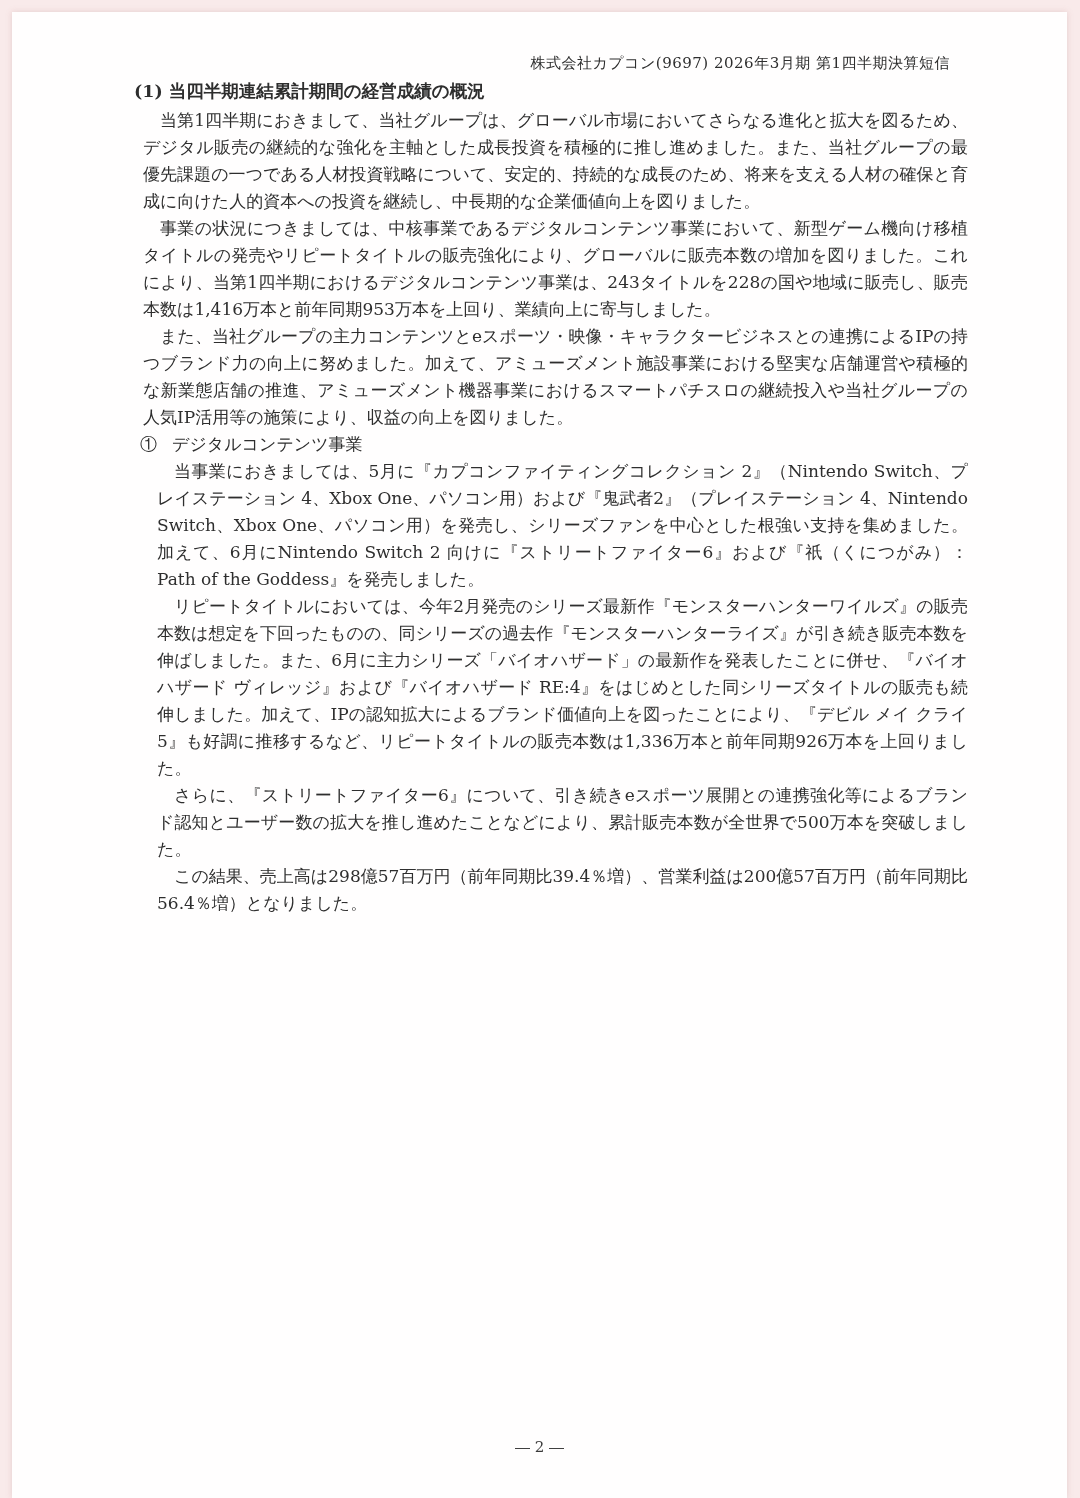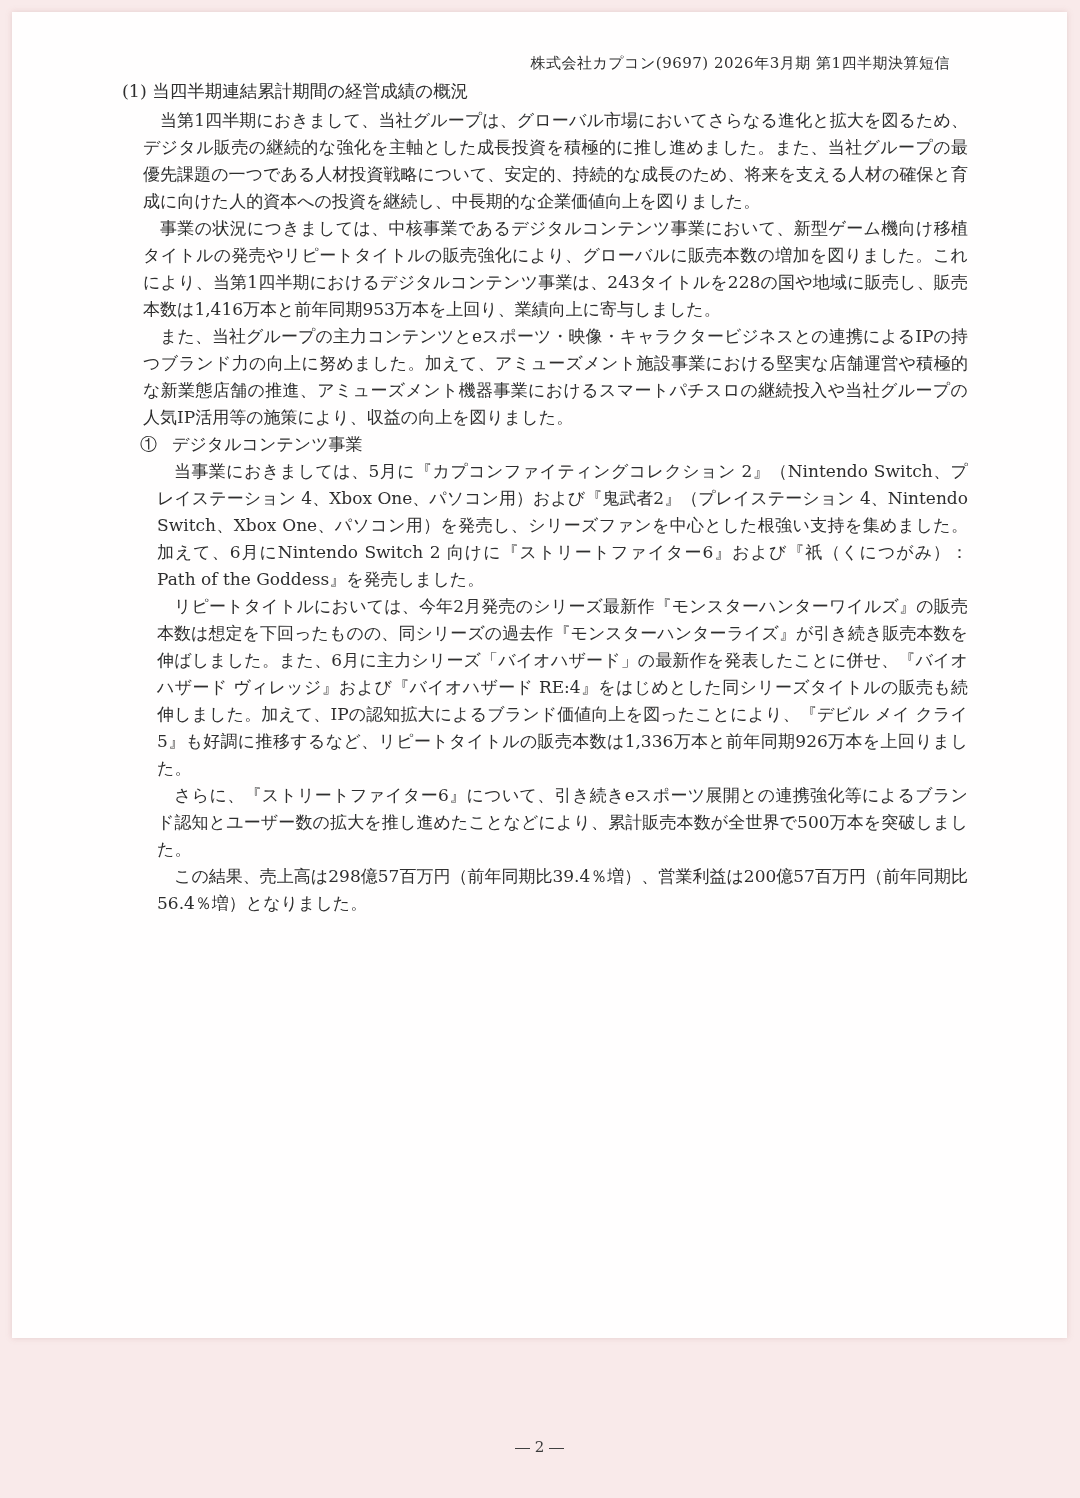--- a/index.html
+++ b/index.html
@@ -7,21 +7,21 @@
   body {
     width: 1080px;
     height: 1498px;
     overflow: hidden;
     font-family: "DejaVu Serif", "Liberation Serif", serif;
     color: #2e2e2e;
   }
   .page {
     position: relative;
     margin: 12px 13px 0 12px;
-    height: 1326px;
+    height: 1486px;
     background: #fffefe;
     box-shadow: 0 0 6px rgba(170, 120, 120, 0.25);
     padding: 40px 99px 0 98px;
   }
   .doc-header {
     text-align: right;
     margin-right: 18px;
     font-size: 15px;
     line-height: 22px;
     letter-spacing: 0.5px;
@@ -30,22 +30,22 @@
   .h1 {
     font-size: 17.5px;
     line-height: 24px;
     margin-top: 34px;
     font-weight: normal;
   }
   .h2 {
     font-size: 17.5px;
     line-height: 24px;
     margin-top: 5px;
-    margin-left: 12px;
-    font-weight: normal;
+    margin-left: 24px;
+    font-weight: bold;
   }
   .body-text {
     font-size: 17px;
     line-height: 27px;
     text-align: justify;
     text-justify: inter-ideograph;
   }
   .overview { margin-top: 4px; }
   .para { margin-left: 33px; text-indent: 1em; }
   .seg-intro { margin-left: 33px; text-indent: 1em; margin-top: 22px; }

